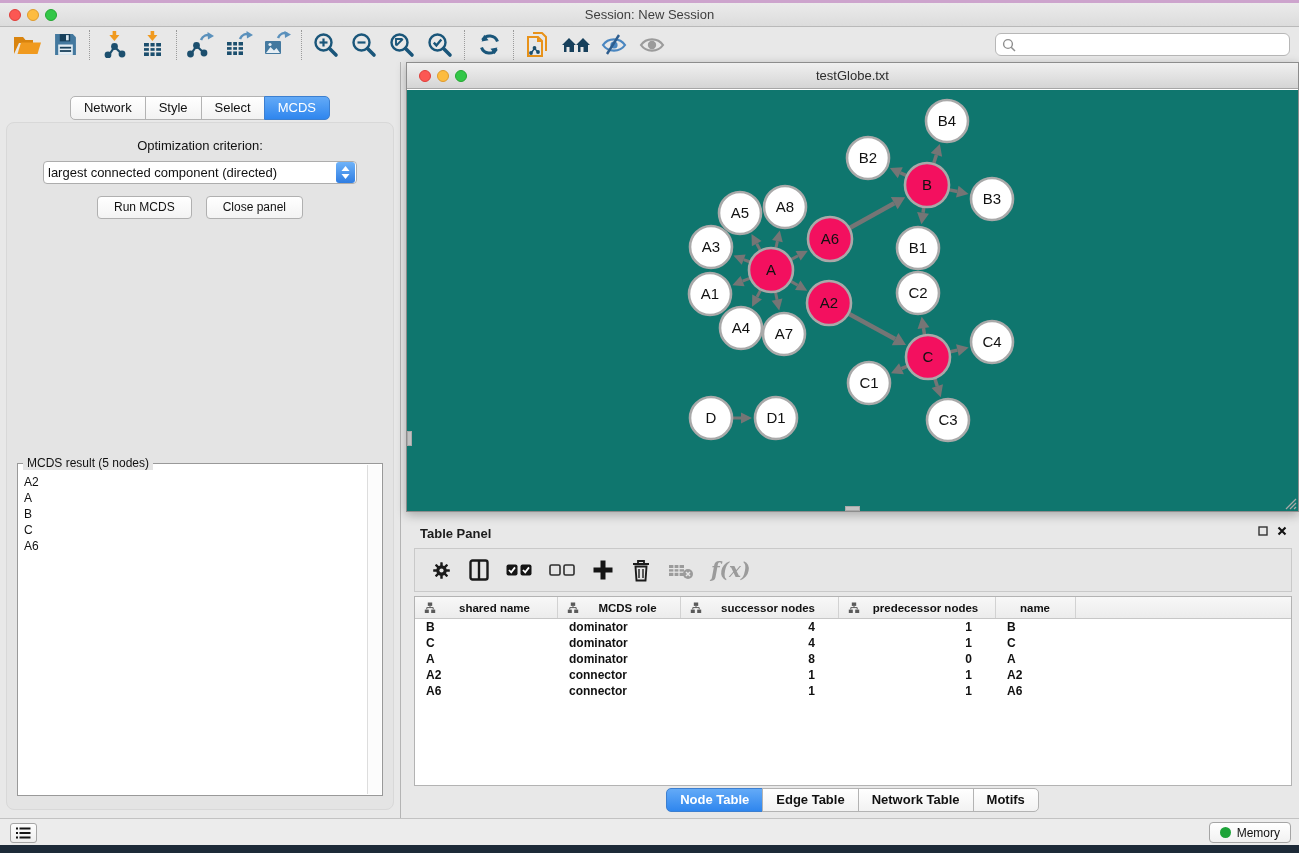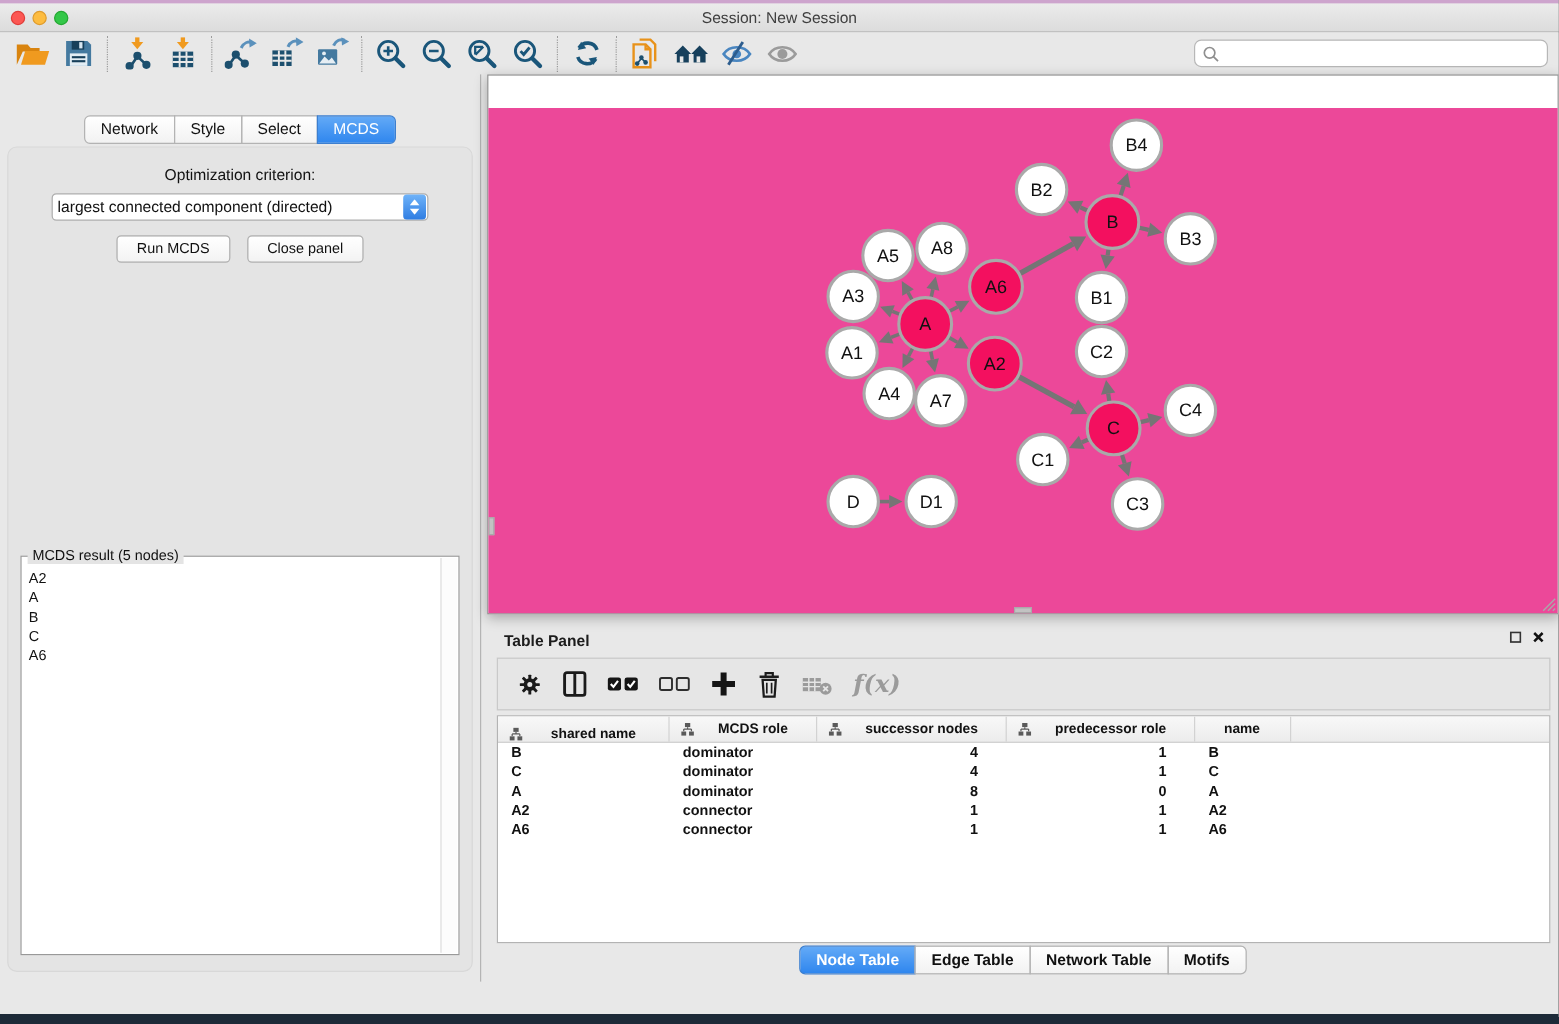--- a/index.html
+++ b/index.html
@@ -52,21 +52,21 @@
   .gb-list div{line-height:16px;}
   .gb-scroll{position:absolute;right:1px;top:1px;bottom:1px;width:14px;border-left:1px solid #ddd;background:#fcfcfc;}
   
   .nw{position:absolute;left:406px;top:62px;width:893px;height:450px;background:#fff;
     border:1px solid #8d8d8d;box-shadow:0 3px 10px rgba(0,0,0,.28);}
   .nw-titlebar{position:absolute;left:0;top:0;right:0;height:26px;
     background:linear-gradient(#f0f0f0,#d5d5d5);border-bottom:1px solid #a6a6a6;}
   .nw-titlebar .tl{top:7px;}
   .nw-titlebar .tl.red{left:12px}.nw-titlebar .tl.yellow{left:30px}.nw-titlebar .tl.green{left:48px}
   .nw-title{position:absolute;left:0;right:0;top:5px;text-align:center;font-size:13px;color:#2d2d2d;}
-  .nw-canvas{position:absolute;left:0;top:27px;right:0;bottom:0;overflow:hidden;background:#ec4899;}
+  .nw-canvas{position:absolute;left:0;top:27px;right:0;bottom:0;overflow:hidden;background:#0f766e;}
   .vthumb{position:absolute;left:0;top:341px;width:5px;height:15px;background:#c2c2c2;border:1px solid #a9a9a9;}
   .hthumb{position:absolute;left:438px;bottom:0;width:15px;height:5px;background:#c2c2c2;border:1px solid #a9a9a9;}
   .grip{position:absolute;right:1px;bottom:1px;}
   
   .tp{position:absolute;left:406px;top:518px;width:893px;height:300px;font-weight:bold;}
   .tp-toolbar{position:absolute;left:8px;right:7px;top:30px;height:44px;background:#e6e6e6;
     border:1px solid #c9c9c9;display:flex;align-items:center;gap:17px;padding-left:16px;}
   .fx{font-family:"DejaVu Serif",serif;font-style:italic;font-size:20px;color:#9b9b9b;}
   .tp-table{position:absolute;left:8px;right:7px;top:78px;height:190px;background:#fff;border:1px solid #b3b3b3;overflow:hidden;}
   .thead{display:flex;height:22px;background:linear-gradient(#f8f8f8,#ececec);border-bottom:1px solid #c7c7c7;}
@@ -296,20 +296,26 @@
             <div>B</div>
             <div>C</div>
             <div>A6</div>
           </div>
         <div class="gb-scroll"></div>
       </div>
     </div>
   </div>
 
   <div class="nw">
+    <div class="nw-titlebar">
+      <span class="tl red"></span>
+      <span class="tl yellow"></span>
+      <span class="tl green"></span>
+      <div class="nw-title">testGlobe.txt</div>
+    </div>
     <div class="nw-canvas">
       <svg width="891" height="422">
           <line x1="342.59698311096014" y1="188.42085910388454" x2="335.5698083094085" y2="191.18564918974093" stroke="#757575" stroke-width="3"></line>
           <polygon points="325.3335828407372,195.21301658725093 333.55612461065346,186.0675364554053 337.5834920081635,196.30376192407655" fill="#757575"></polygon>
           <line x1="342.52383930205286" y1="171.7674717324536" x2="336.68111410557174" y2="169.52776040713584" stroke="#757575" stroke-width="3"></line>
           <polygon points="326.4099068152492,165.59046427917886 338.64976216955023,164.39215676197458 334.71246604159325,174.6633640522971" fill="#757575"></polygon>
           <line x1="353.01124522107034" y1="159.7948702451939" x2="349.72201814184945" y2="153.74693658340058" stroke="#757575" stroke-width="3"></line>
           <polygon points="344.4665267258396,144.08361365718898 354.5536796049553,151.11919087539567 344.8903566787436,156.3746822914055" fill="#757575"></polygon>
           <line x1="368.9894005298291" y1="157.5476976157691" x2="370.4074339763471" y2="151.16654710643837" stroke="#757575" stroke-width="3"></line>
           <polygon points="372.79366901235227,140.42848944441488 375.7764628073588,152.359664624441 365.03840514533533,149.97342958843575" fill="#757575"></polygon>
@@ -457,21 +463,21 @@
           <line x1="6" y1="4" x2="6" y2="15"></line>
             <line x1="11" y1="4" x2="11" y2="15"></line>
         </g>
         <circle cx="20" cy="13" r="5" fill="#9b9b9b"></circle>
         <path d="M18 11 l4 4 M22 11 l-4 4" stroke="#e6e6e6" stroke-width="1.5"></path>
       </svg>
       <span class="fx">f(x)</span>
     </div>
     <div class="tp-table">
       <div class="thead">
-          <div class="th" style="width: 143px; align-items: flex-end;">
+          <div class="th" style="width: 143px;">
             <svg width="12" height="12" viewBox="0 0 12 12">
               <rect x="3.8" y="0.5" width="4.4" height="3.4" fill="#5a5a5a"></rect>
               <path d="M6 4 v1.6 M2.8 5.6 h6.4 M2.8 5.6 v1.8 M9.2 5.6 v1.8" stroke="#5a5a5a" fill="none" stroke-width="1"></path>
               <rect x="0.8" y="7.6" width="4" height="3.4" fill="#5a5a5a"></rect>
               <rect x="7.2" y="7.6" width="4" height="3.4" fill="#5a5a5a"></rect>
             </svg>
             <span class="th-label">shared name</span>
           </div>
           <div class="th" style="width: 123px;">
             <svg width="12" height="12" viewBox="0 0 12 12">
@@ -491,21 +497,21 @@
             </svg>
             <span class="th-label">successor nodes</span>
           </div>
           <div class="th" style="width: 157px;">
             <svg width="12" height="12" viewBox="0 0 12 12">
               <rect x="3.8" y="0.5" width="4.4" height="3.4" fill="#5a5a5a"></rect>
               <path d="M6 4 v1.6 M2.8 5.6 h6.4 M2.8 5.6 v1.8 M9.2 5.6 v1.8" stroke="#5a5a5a" fill="none" stroke-width="1"></path>
               <rect x="0.8" y="7.6" width="4" height="3.4" fill="#5a5a5a"></rect>
               <rect x="7.2" y="7.6" width="4" height="3.4" fill="#5a5a5a"></rect>
             </svg>
-            <span class="th-label">predecessor role</span>
+            <span class="th-label">predecessor nodes</span>
           </div>
           <div class="th" style="width: 80px;">
             <span class="th-label">name</span>
           </div>
         </div>
       <div>
           <div class="trow">
             <div class="td" style="width: 143px; text-align: left; padding: 0px 0px 0px 11px;">B</div>
             <div class="td" style="width: 123px; text-align: left; padding: 0px 0px 0px 11px;">dominator</div>
             <div class="td" style="width: 158px; text-align: right; padding: 0px 24px 0px 0px;">4</div>
@@ -545,14 +551,32 @@
     <div class="tp-tabs-wrap">
       <div class="seg-tabs">
           <div class="seg-tab selected">Node Table</div>
           <div class="seg-tab">Edge Table</div>
           <div class="seg-tab">Network Table</div>
           <div class="seg-tab">Motifs</div>
         </div>
     </div>
   </div>
 
+  <div class="statusbar">
+    <div class="list-btn">
+      <svg width="15" height="12" viewBox="0 0 15 12">
+        <g fill="#151515">
+          <rect x="0" y="0.5" width="2" height="2"></rect>
+            <rect x="3.5" y="0.5" width="11" height="2"></rect>
+          <rect x="0" y="5" width="2" height="2"></rect>
+            <rect x="3.5" y="5" width="11" height="2"></rect>
+          <rect x="0" y="9.5" width="2" height="2"></rect>
+            <rect x="3.5" y="9.5" width="11" height="2"></rect>
+        </g>
+      </svg>
+    </div>
+    <div class="mem-btn">
+      <span class="mem-dot" style="background: rgb(29, 163, 57);"></span>
+      <span>Memory</span>
+    </div>
+  </div>
   <div class="bottom-strip"></div>
 </div>
 
 </body></html>

